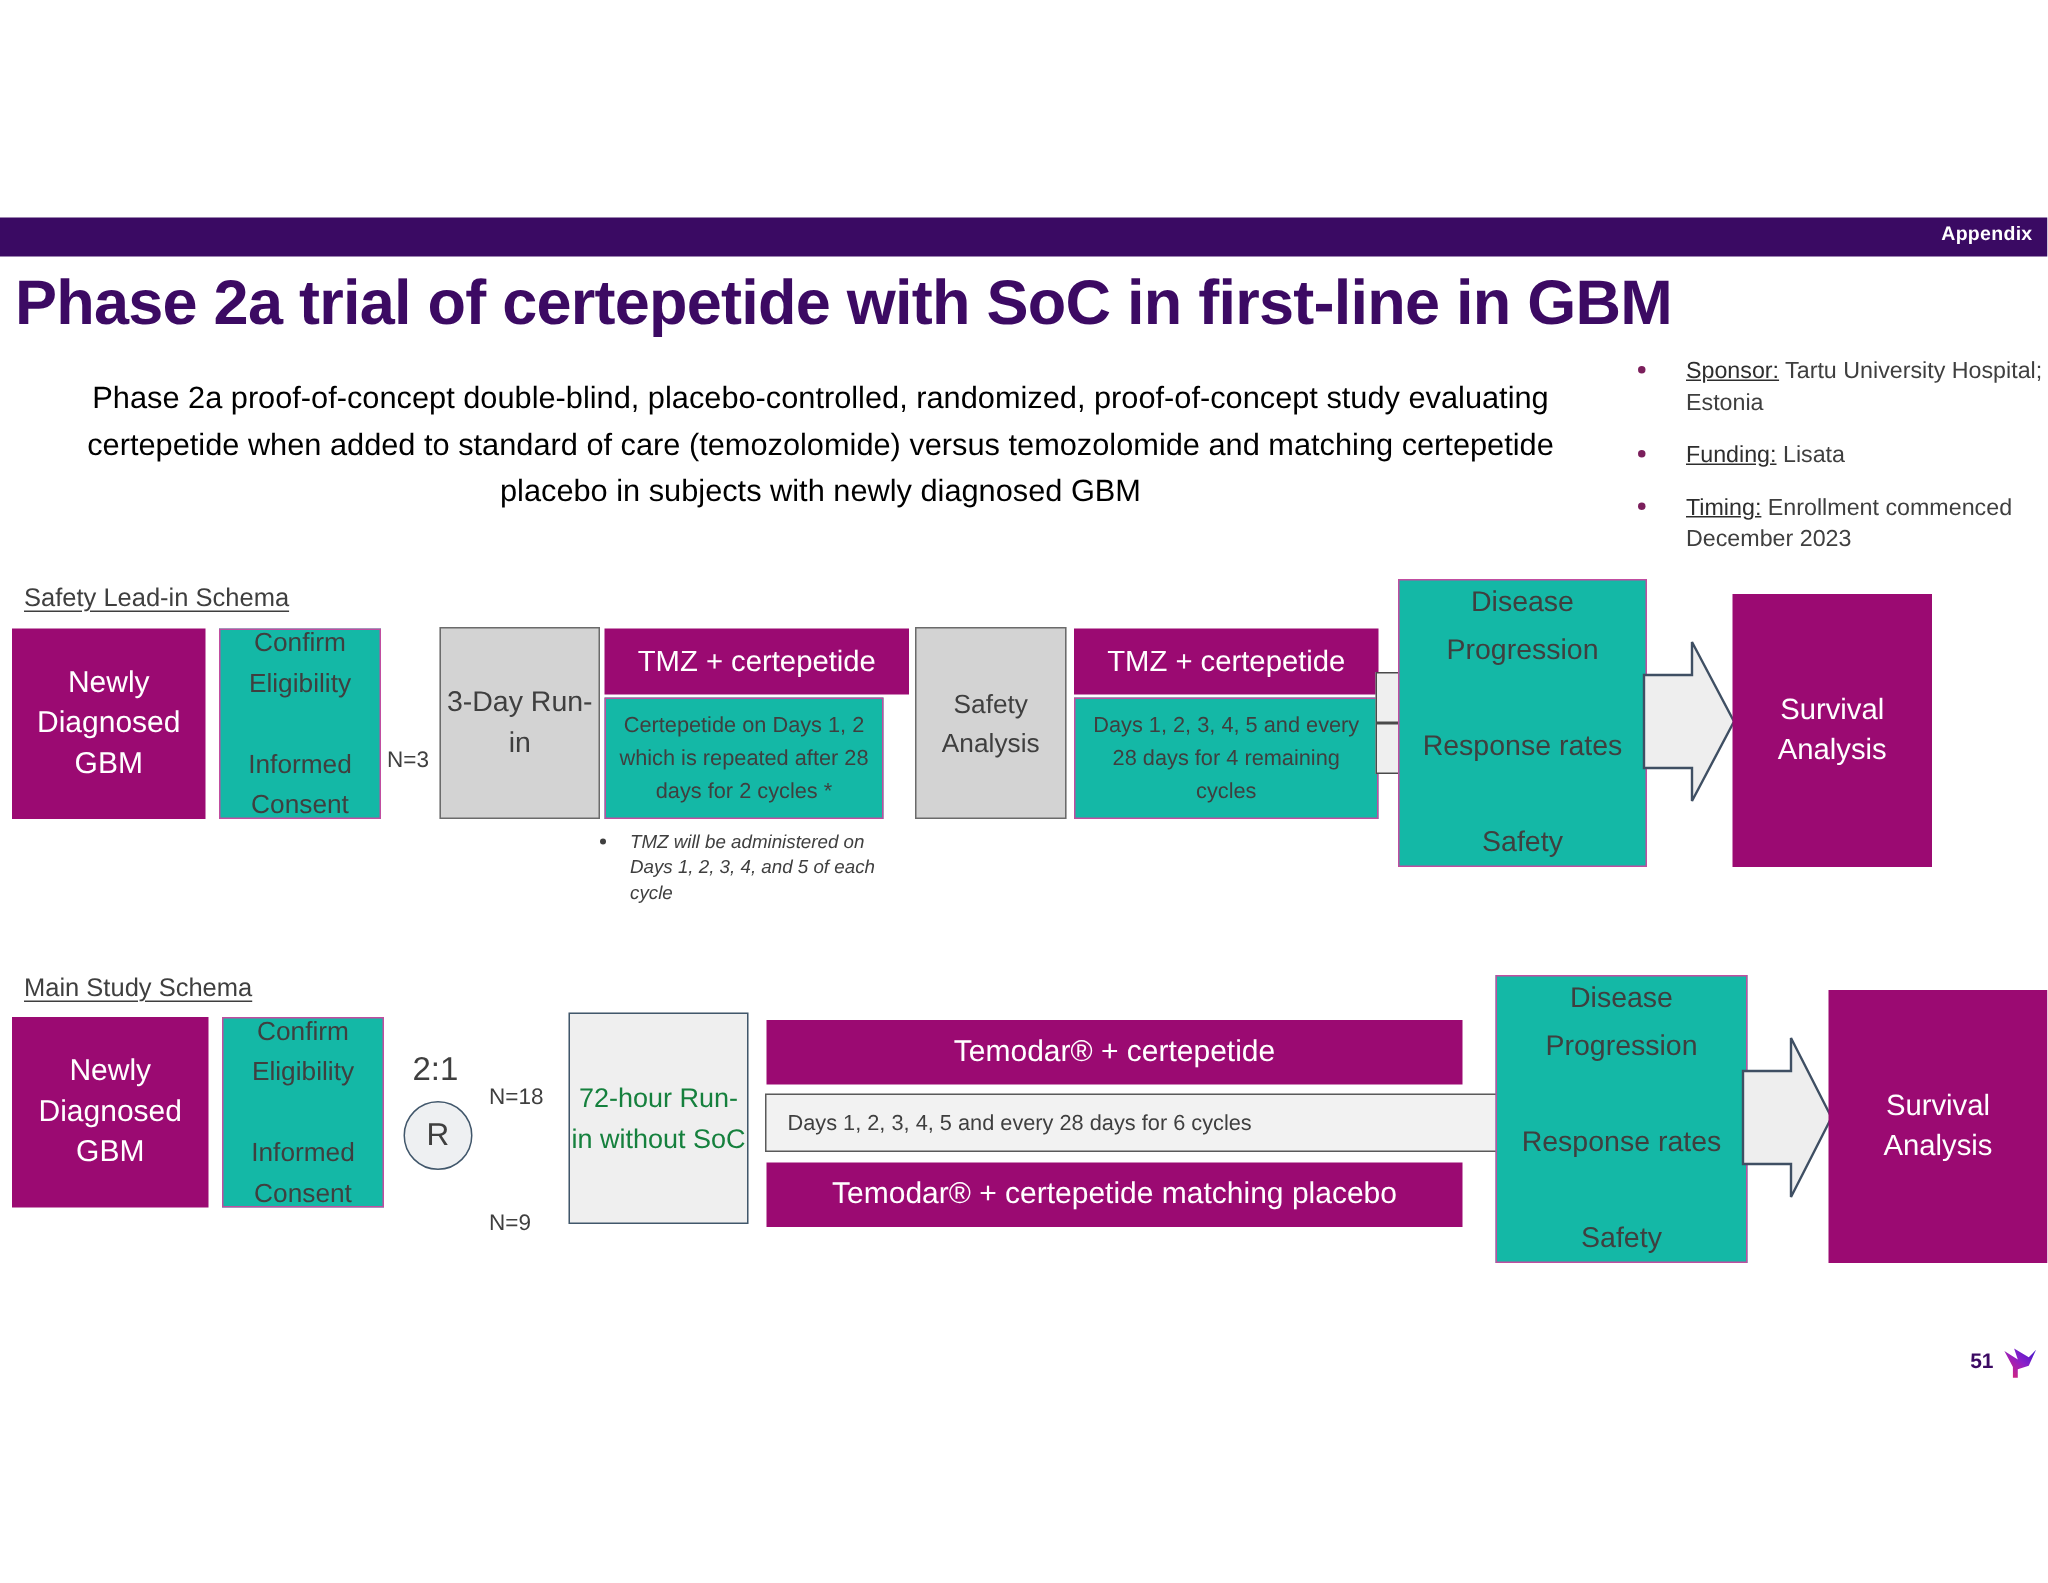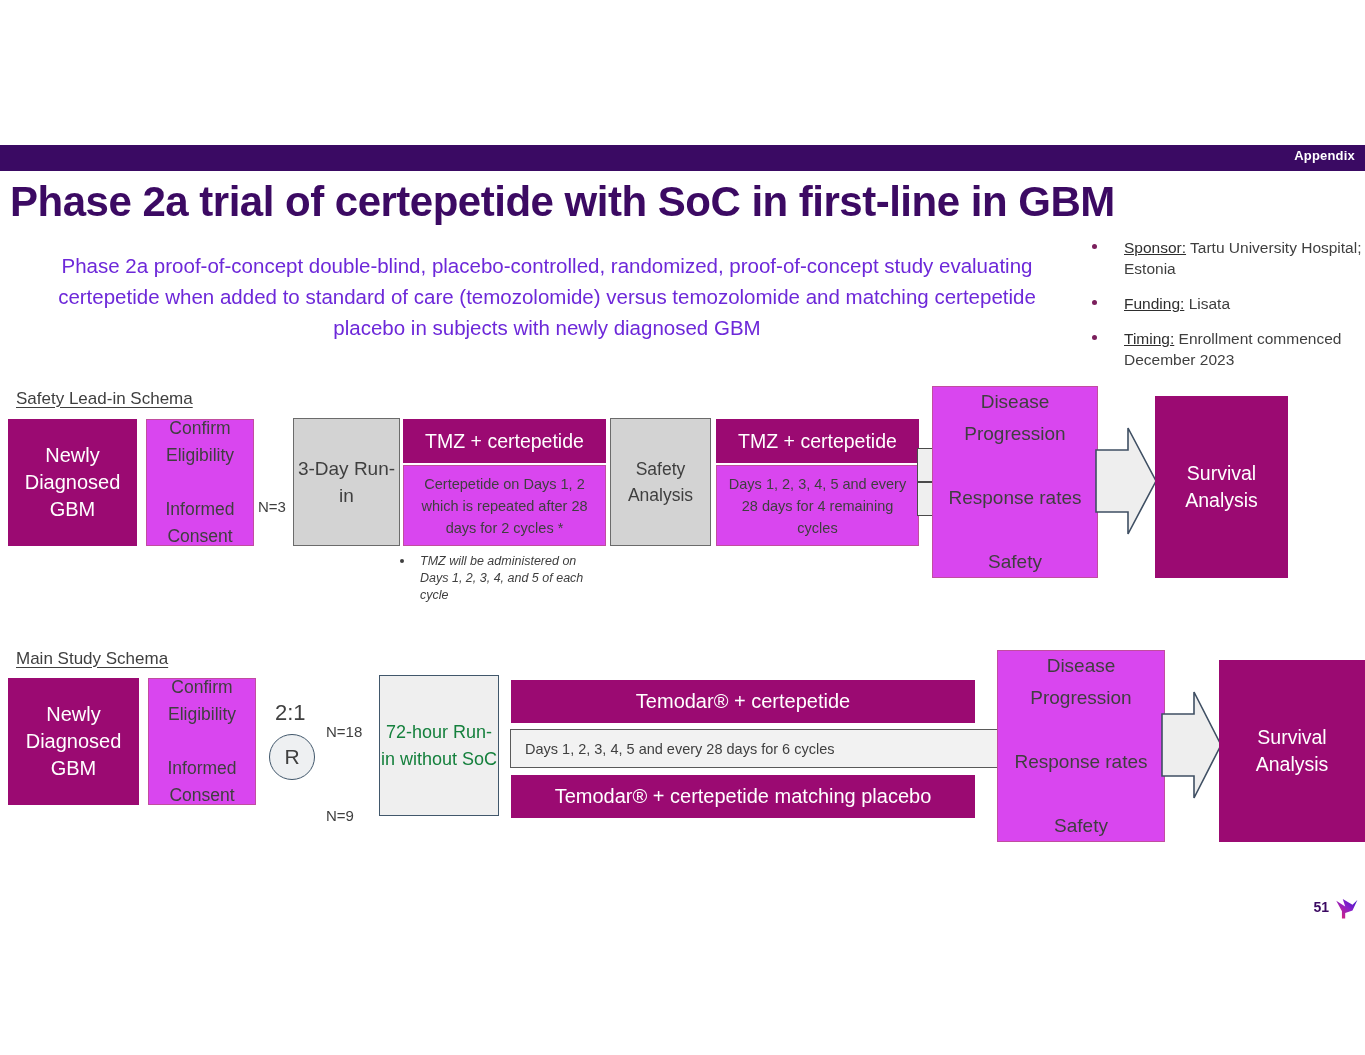--- a/index.html
+++ b/index.html
@@ -25,42 +25,42 @@
   }
   .slide-title{
     position:absolute;left:10px;top:178px;
     font-size:42px;font-weight:bold;color:#3c0a63;
     letter-spacing:-0.5px;white-space:nowrap;
   }
 
   
   .subtitle{
     position:absolute;left:42px;top:250px;width:1010px;
-    text-align:center;font-size:20.5px;line-height:31px;color:#6d28d9;
+    text-align:center;font-size:20.5px;line-height:31px;color:#000000;
   }
 
   
   .facts{position:absolute;left:1088px;top:237px;width:278px;}
   .fact{position:relative;padding-left:36px;margin-bottom:14px;
         font-size:15.5px;line-height:21px;color:#3f3f3f;}
   .fact .dot{
     position:absolute;left:4px;top:7px;width:5px;height:5px;
     background:#7b1f5c;border-radius:50%;
   }
   .fact .lbl{font-weight:normal;text-decoration:underline;color:#2e2e2e;}
 
   
   .schema-label{
     position:absolute;font-size:17px;color:#3f3f3f;
     text-decoration:underline;text-underline-offset:3px;
   }
   .box{position:absolute;box-sizing:border-box;display:flex;
        align-items:center;justify-content:center;text-align:center;}
   .magenta{background:#9b0a72;color:#ffffff;}
-  .pinkbox{background:#d946ef;border:1.4px solid #c14da0;color:#3f3f3f;}
+  .pinkbox{background:#14b8a6;border:1.4px solid #c14da0;color:#3f3f3f;}
   .graybox{background:#d3d3d3;border:1.4px solid #6b6b6b;color:#3f3f3f;}
   .lightbox{background:#efefef;border:1.4px solid #41576b;color:#15803d;}
   .daysbox{background:#f2f2f2;border:1.2px solid #5a5a5a;color:#3f3f3f;
            justify-content:flex-start;text-align:left;padding-left:14px;}
 
   .note{position:absolute;font-size:12.5px;line-height:17px;color:#3f3f3f;}
   .note .dot{position:absolute;left:0;top:6px;width:4px;height:4px;
              background:#3f3f3f;border-radius:50%;}
   .note .txt{display:block;padding-left:20px;font-style:italic;}
 
@@ -115,21 +115,21 @@
 
   <div class="box magenta" style="left:8px;top:419px;width:129px;height:127px;font-size:20px;line-height:27px;">Newly Diagnosed GBM</div>
 
   <div class="box pinkbox" style="left:146px;top:419px;width:108px;height:127px;font-size:17.5px;line-height:27px;">Confirm Eligibility<br><br>Informed Consent</div>
 
   <div class="nlabel" style="left:258px;top:465px;">N=3</div>
 
   <div class="box graybox" style="left:293px;top:418px;width:107px;height:128px;font-size:19px;line-height:27px;">3-Day Run-in</div>
 
   <div class="box magenta" style="left:403px;top:419px;width:203px;height:44px;font-size:19.5px;">TMZ + certepetide</div>
-  <div class="box pinkbox" style="left:403px;top:465px;width:203px;height:81px;font-size:14.5px;line-height:22px;padding:0 7px;">Certepetide on Days 1, 2 which is repeated after 28 days for 2 cycles *</div>
+  <div class="box pinkbox" style="left:403px;top:465px;width:186px;height:81px;font-size:14.5px;line-height:22px;padding:0 7px;">Certepetide on Days 1, 2 which is repeated after 28 days for 2 cycles *</div>
 
   <div class="box graybox" style="left:610px;top:418px;width:101px;height:128px;font-size:17.5px;line-height:26px;">Safety Analysis</div>
 
   <div class="box magenta" style="left:716px;top:419px;width:203px;height:44px;font-size:19.5px;">TMZ + certepetide</div>
   <div class="box pinkbox" style="left:716px;top:465px;width:203px;height:81px;font-size:14.5px;line-height:22px;padding:0 7px;">Days 1, 2, 3, 4, 5 and every 28 days for 4 remaining cycles</div>
 
   <div class="connector" style="left:917px;top:448px;width:18px;height:34px;"></div>
   <div class="connector" style="left:917px;top:482px;width:18px;height:34px;"></div>
 
   <div class="box pinkbox" style="left:932px;top:386px;width:166px;height:192px;font-size:19px;line-height:32px;flex-direction:column;">Disease Progression<br><br>Response rates<br><br>Safety</div>

